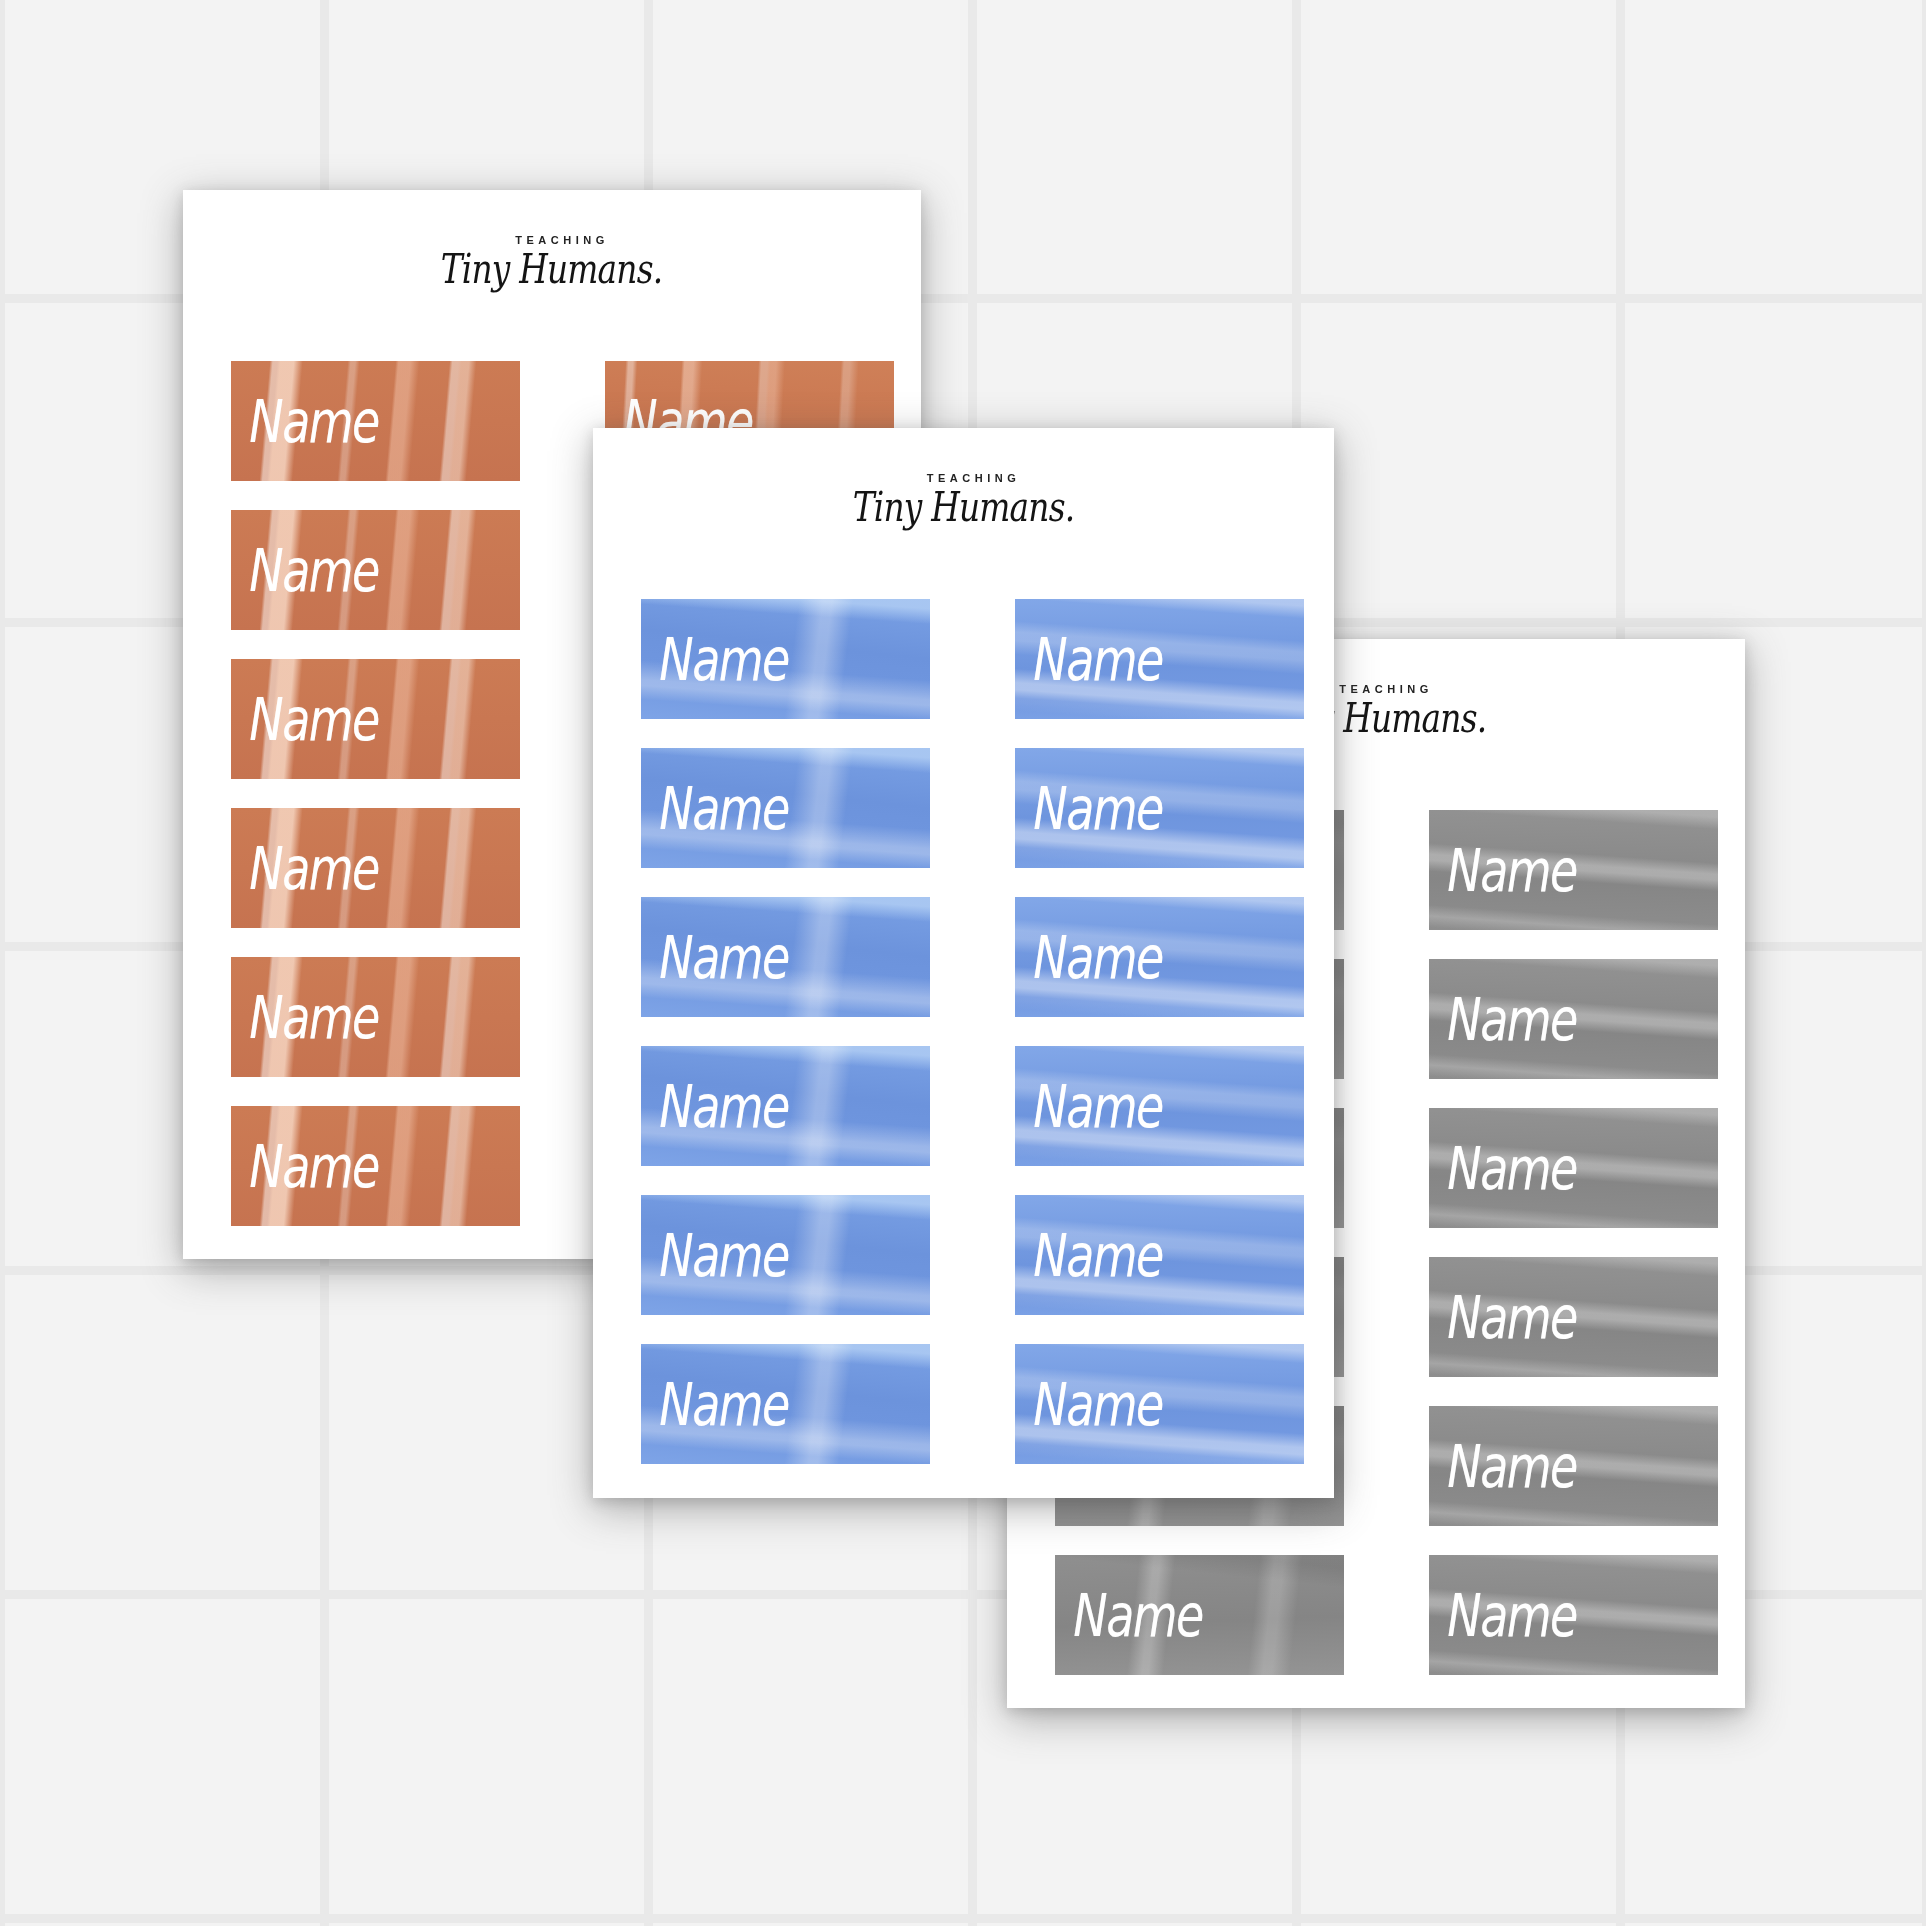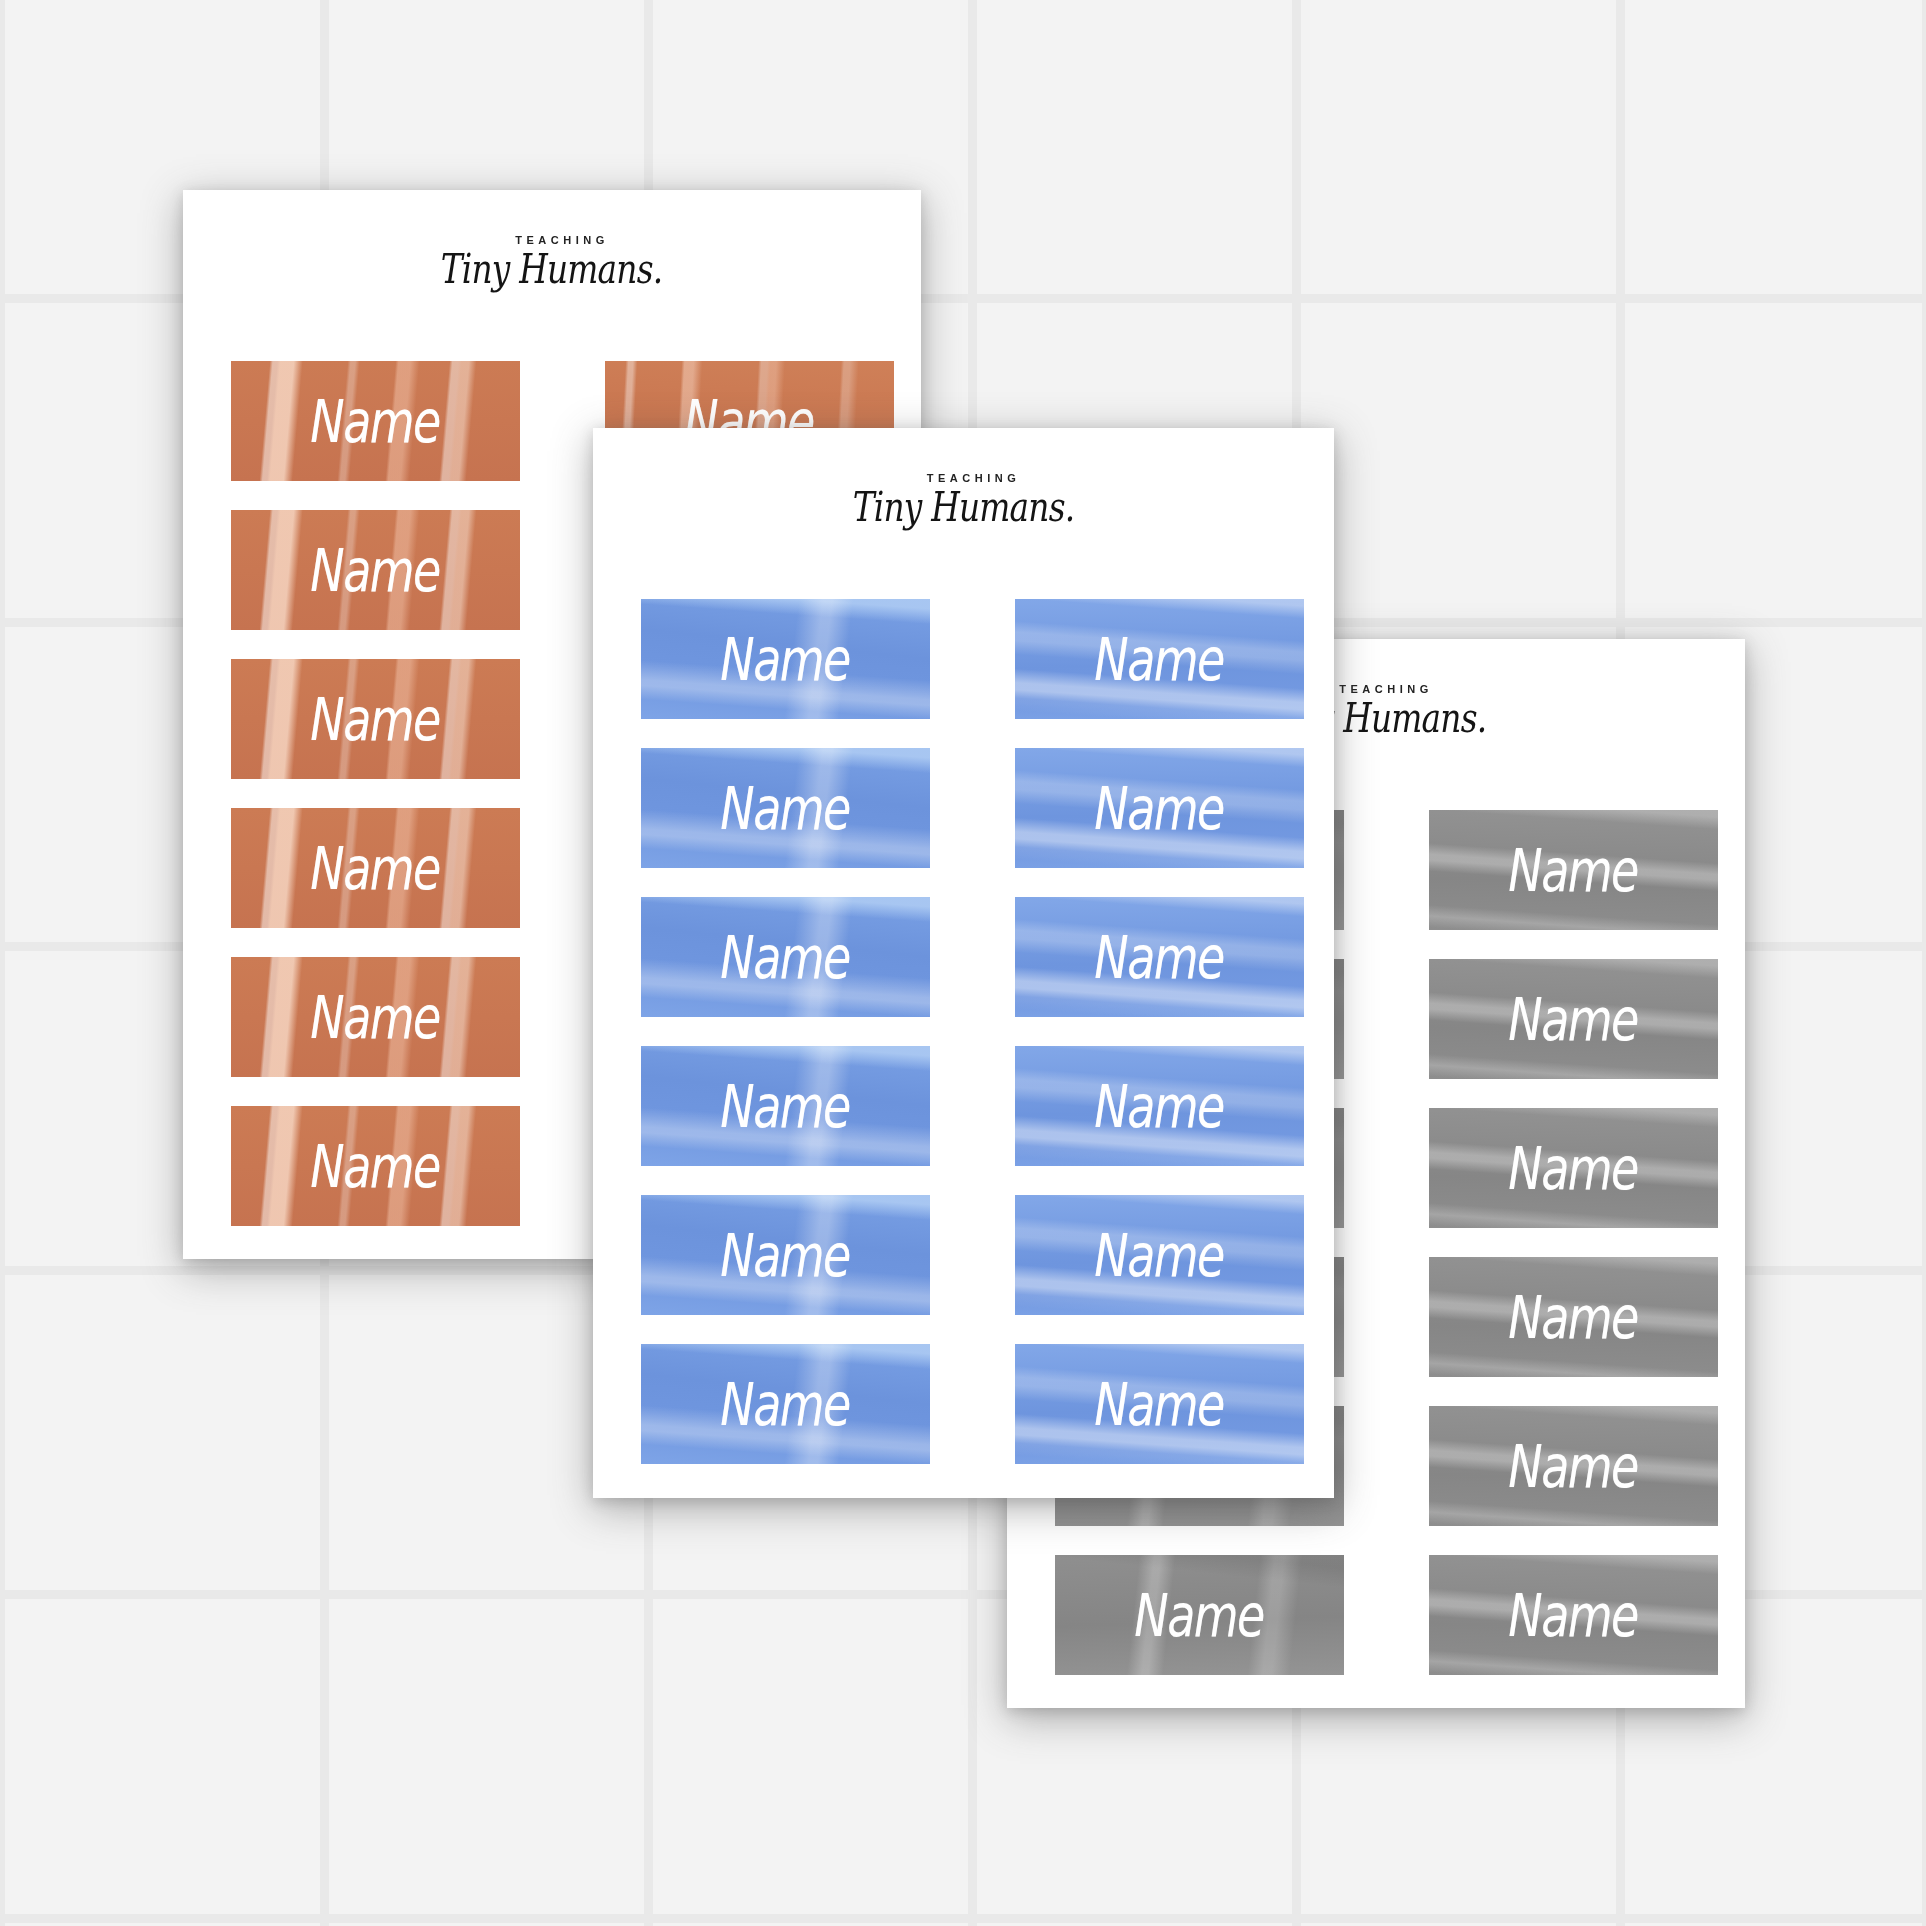--- a/index.html
+++ b/index.html
@@ -42,21 +42,21 @@
 
   
   .labels{
     position:absolute;left:28px;top:171px;
     display:grid;
     grid-template-columns:309px 309px;
     grid-auto-rows:120px;
     column-gap:65px;row-gap:29px;
   }
   .label{
-    position:relative;display:flex;align-items:center;justify-content:center;
+    position:relative;display:flex;align-items:center;
     overflow:hidden;
     margin-left:20px;
   }
   .label-text{
     font-family:"DejaVu Sans",sans-serif;font-style:italic;
     font-size:59px;line-height:1;color:#ffffff;
     letter-spacing:-2px;
     transform:scaleX(.78);
     text-shadow:0 0 1px rgba(255,255,255,.4);
     white-space:nowrap;

